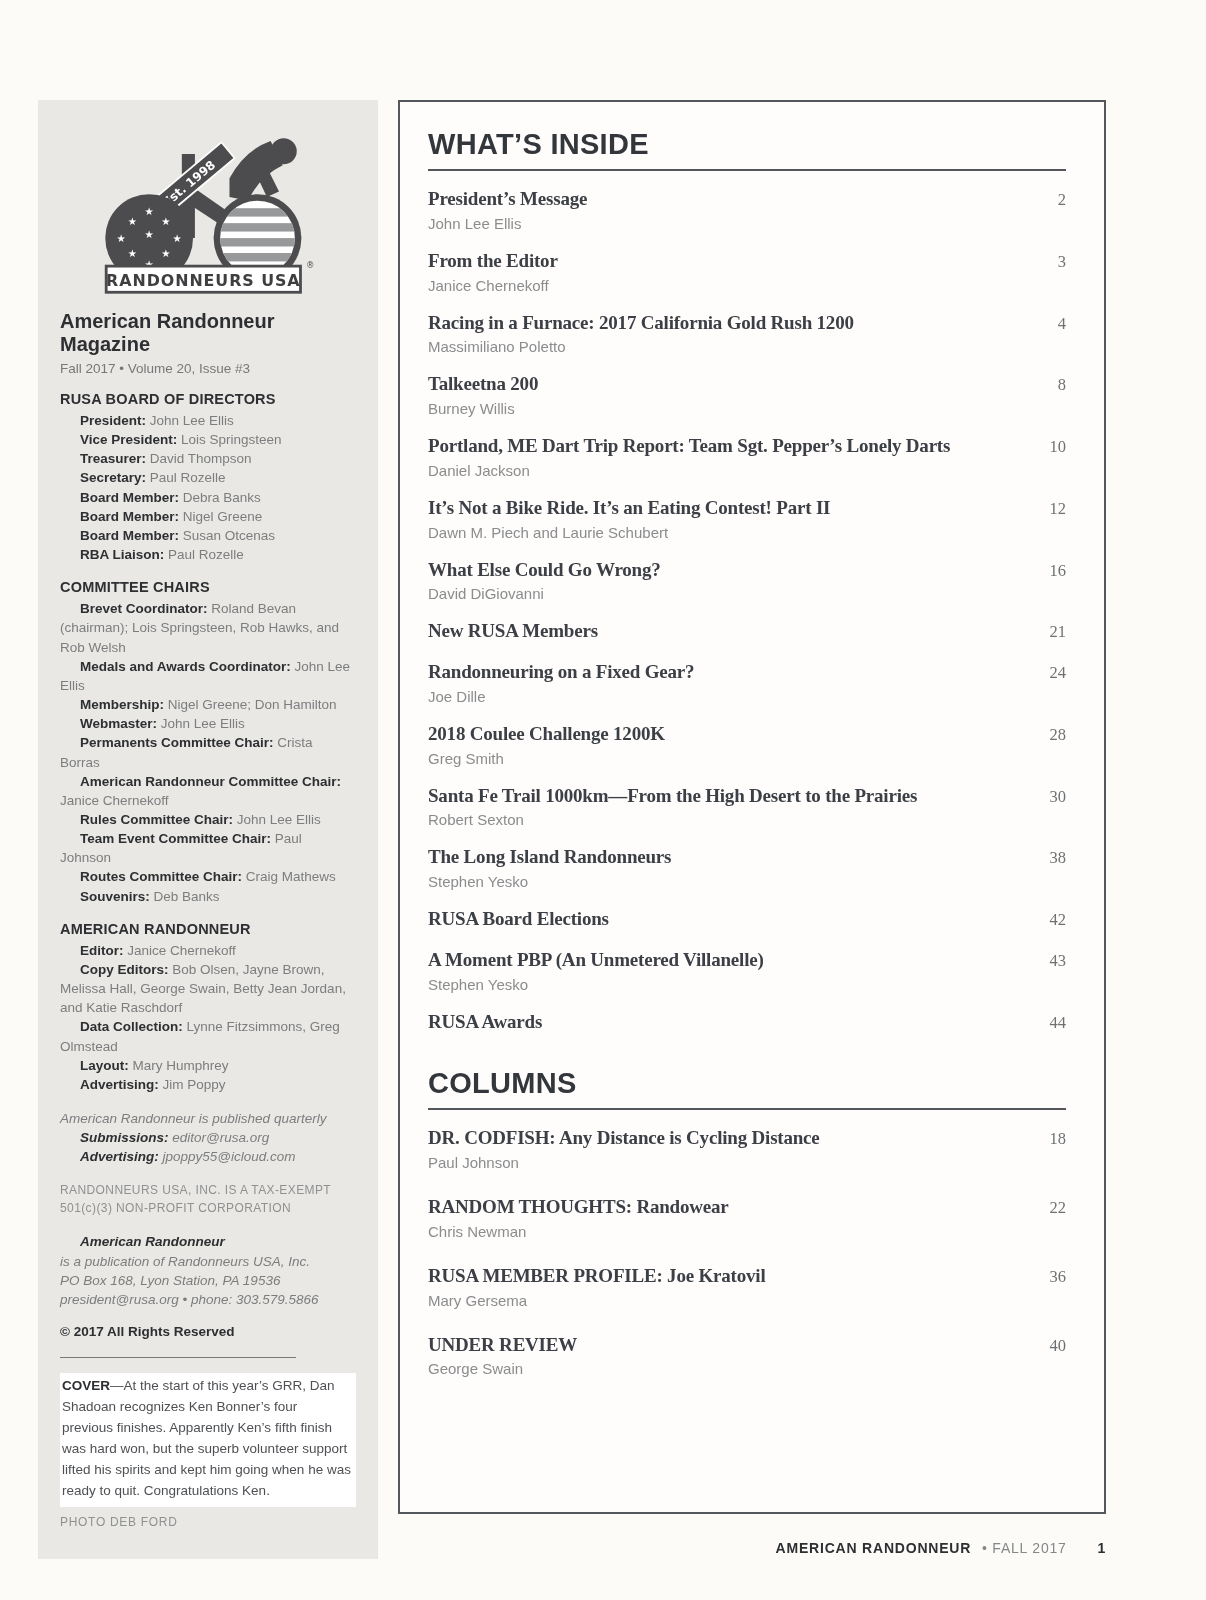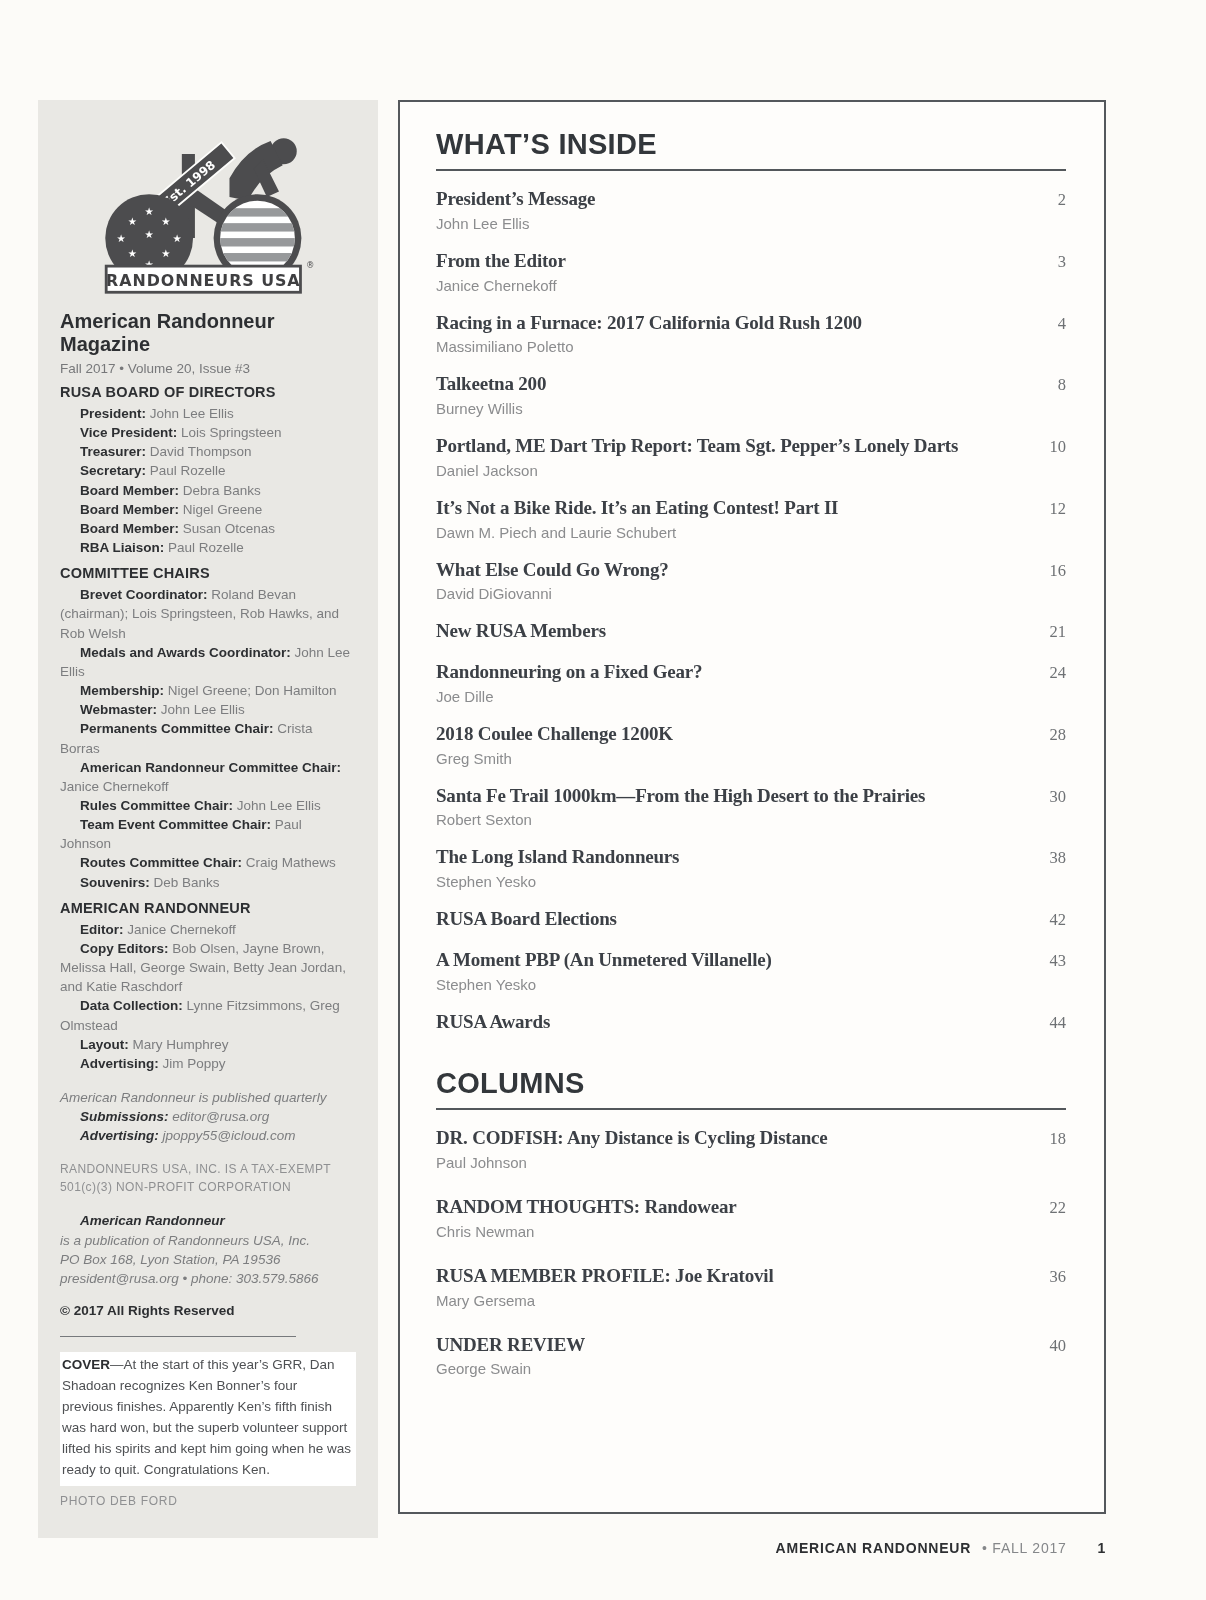--- a/index.html
+++ b/index.html
@@ -12,21 +12,21 @@
   }
   
   .sidebar {
     position:absolute; left:38px; top:100px; width:340px; min-height:1405px;
     background:#e9e8e4; box-sizing:border-box;
     padding:24px 22px 18px 22px;
   }
   .logo-wrap { text-align:center; margin:2px 0 10px 0; }
   .mag-title { font-size:20px; font-weight:bold; color:#2d2f32; }
   .issue-line { font-size:13.5px; color:#77787a; margin-top:5px; }
-  .sb-section { margin-top:8px; }
+  .sb-section { margin-top:15px; }
   .sb-head { font-size:14.5px; font-weight:bold; color:#2d2f32; margin:0 0 4px 0; letter-spacing:.2px; }
   .row { margin:0; font-size:13.5px; line-height:1.42; color:#7c7d7f; }
   .row b { color:#2d2f32; font-weight:bold;padding-left:20px; }
   .gray { color:#7c7d7f; }
   .note {
     font-size:12px; color:#8f9092; letter-spacing:.4px; line-height:1.5;
     margin:15px 0 0 0;
   }
   .pub-block { margin-top:15px;font-style:italic; }
   .copyright { margin-top:15px; font-size:13.5px; font-weight:bold; color:#2d2f32; }
@@ -34,21 +34,21 @@
   .cover-note {
     background:#ffffff; font-size:13.5px; line-height:1.55; color:#4e5053;
     padding:3px 5px 5px 2px; margin:0;
   }
   .cover-note b { color:#2c2e31; }
   .photo-credit { font-size:12px; color:#8f9092; letter-spacing:.7px; margin-top:8px; }
   
   .content-box {
     position:absolute; left:398px; top:100px; width:708px; height:1414px;
     background:#fefdfb; border:2px solid #54585c; box-sizing:border-box;
-    padding:26px 38px 0 36px;
+    padding:26px 38px 0 28px;
   }
   .toc-head {
     font-size:29px; font-weight:bold; color:#33373b; letter-spacing:.3px;
     margin:0 0 16px 0; padding-bottom:8px; border-bottom:2px solid #53575b;
   }
   .toc-entry { margin-bottom:17px; }
   .columns-block .toc-entry { margin-bottom:24px; }
   .trow { display:flex; justify-content:space-between; align-items:baseline;font-family:Liberation Serif, serif; }
   .ttitle { font-size:19px; font-weight:bold; color:#3c4046; line-height:1.25; padding-right:24px; letter-spacing:-0.2px; }
   .tpage { font-size:16.5px; color:#6e7174; flex-shrink:0; font-weight:normal; }

